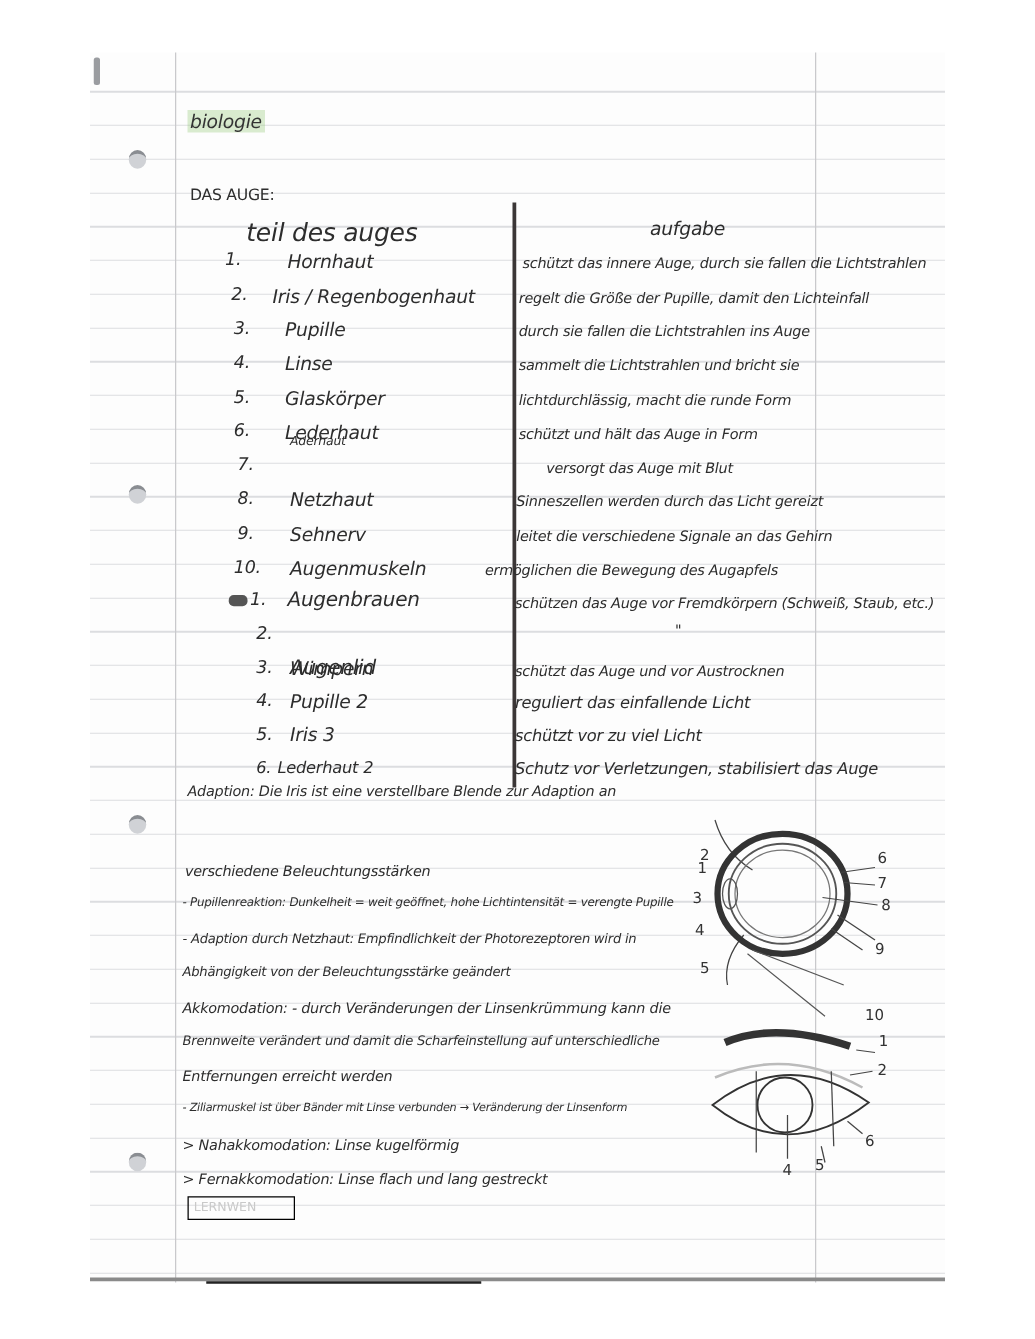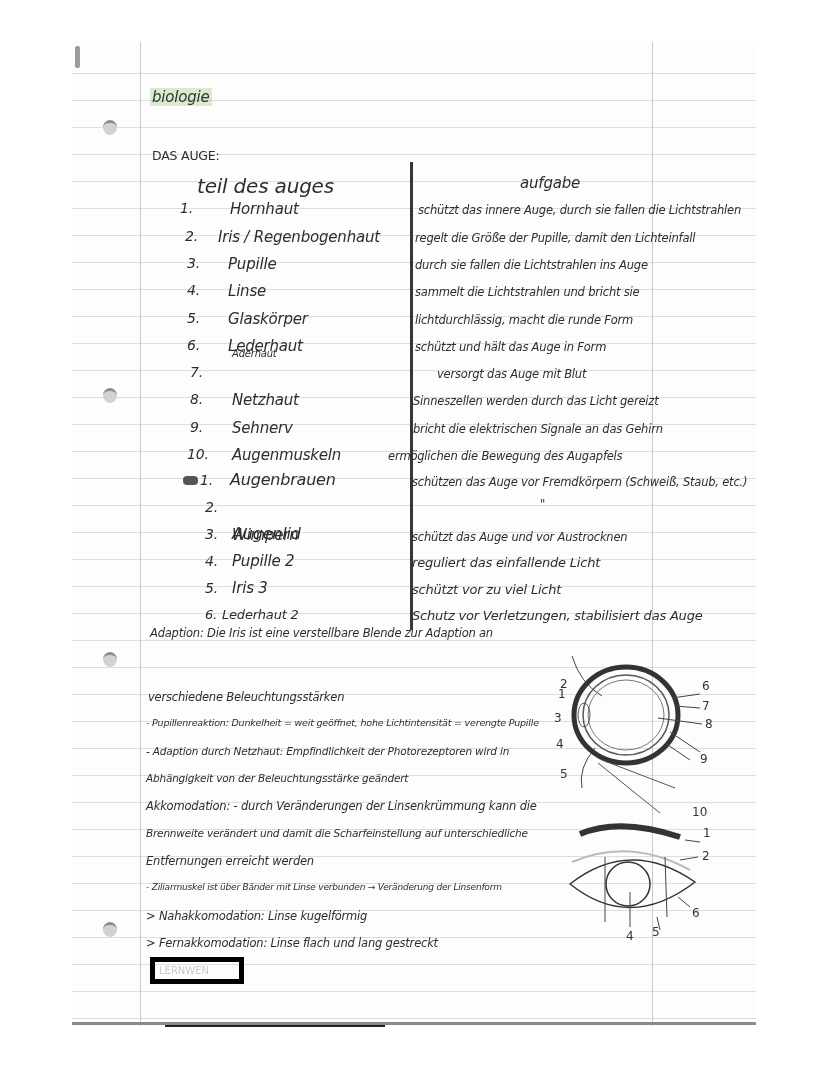--- a/index.html
+++ b/index.html
@@ -16,21 +16,21 @@
   .margin-line { position:absolute; top:42px; width:1px; height:984px; background:#c9c9cc; }
   .bottom-edge { position:absolute; left:72px; top:1022px; width:684px; height:3px; background:#8a8a8a; }
   .bottom-dark { position:absolute; left:165px; top:1025px; width:220px; height:2px; background:#222; }
   .hole { position:absolute; left:103px; width:14px; height:12px; border-radius:50%; border-top:3px solid #8a8d92; background:#d0d2d6; }
   .clip-mark { position:absolute; left:75px; top:46px; width:5px; height:22px; background:#9a9ca0; border-radius:2px; }
   .hw { position:absolute; font-size:14px; white-space:nowrap; color:#2d2d2d; font-style:italic; letter-spacing:-0.2px; }
   .small { font-size:11.5px; }
   .title-biologie { font-size:15px; color:#333; background:rgba(150,200,120,0.35); padding:0 2px; }
   .divider { position:absolute; left:410px; top:162px; width:3px; height:468px; background:#3b3636; }
   .diagram { position:absolute; }
-  .logo { position:absolute; left:150px; top:957px; width:80px; height:17px; border:5px solid #000000; font-size:10px; color:#c9c9c9; line-height:17px; padding-left:4px; font-style:normal; }
+  .logo { position:absolute; left:150px; top:957px; width:80px; height:17px; border:1px solid #000000; font-size:10px; color:#c9c9c9; line-height:17px; padding-left:4px; font-style:normal; }
 </style>
 </head>
 <body>
 
 <div class="page"></div>
 <div class="margin-line" style="left:140px"></div>
 <div class="margin-line" style="left:652px"></div>
 <div class="clip-mark"></div>
 <div class="hole" style="top:120px"></div>
 <div class="hole" style="top:388px"></div>
@@ -75,21 +75,21 @@
   <div class="hw" style="left:190px; top:364px">7.</div>
   <div class="hw" style="left:232px; top:348px; font-size:10px">Aderhaut</div>
   <div class="hw small" style="left:437px; top:367px">versorgt das Auge mit Blut</div>
 
   <div class="hw" style="left:190px; top:391px">8.</div>
   <div class="hw" style="left:232px; top:391px; font-size:15px">Netzhaut</div>
   <div class="hw small" style="left:413px; top:394px">Sinneszellen werden durch das Licht gereizt</div>
 
   <div class="hw" style="left:190px; top:419px">9.</div>
   <div class="hw" style="left:232px; top:419px; font-size:15px">Sehnerv</div>
-  <div class="hw small" style="left:413px; top:422px">bricht die elektrischen Signale an das Gehirn</div>
+  <div class="hw small" style="left:413px; top:422px">leitet die verschiedene Signale an das Gehirn</div>
 
   <div class="hw" style="left:187px; top:446px">10.</div>
   <div class="hw" style="left:232px; top:446px; font-size:15px">Augenmuskeln</div>
   <div class="hw small" style="left:388px; top:449px">ermöglichen die Bewegung des Augapfels</div>
 
   <div style="position:absolute; left:183px; top:476px; width:15px; height:9px; background:#555; border-radius:4px"></div>
   <div class="hw" style="left:200px; top:472px">1.</div>
   <div class="hw" style="left:230px; top:470px; font-size:16px">Augenbrauen</div>
   <div class="hw small" style="left:412px; top:475px">schützen das Auge vor Fremdkörpern (Schweiß, Staub, etc.)</div>
 

